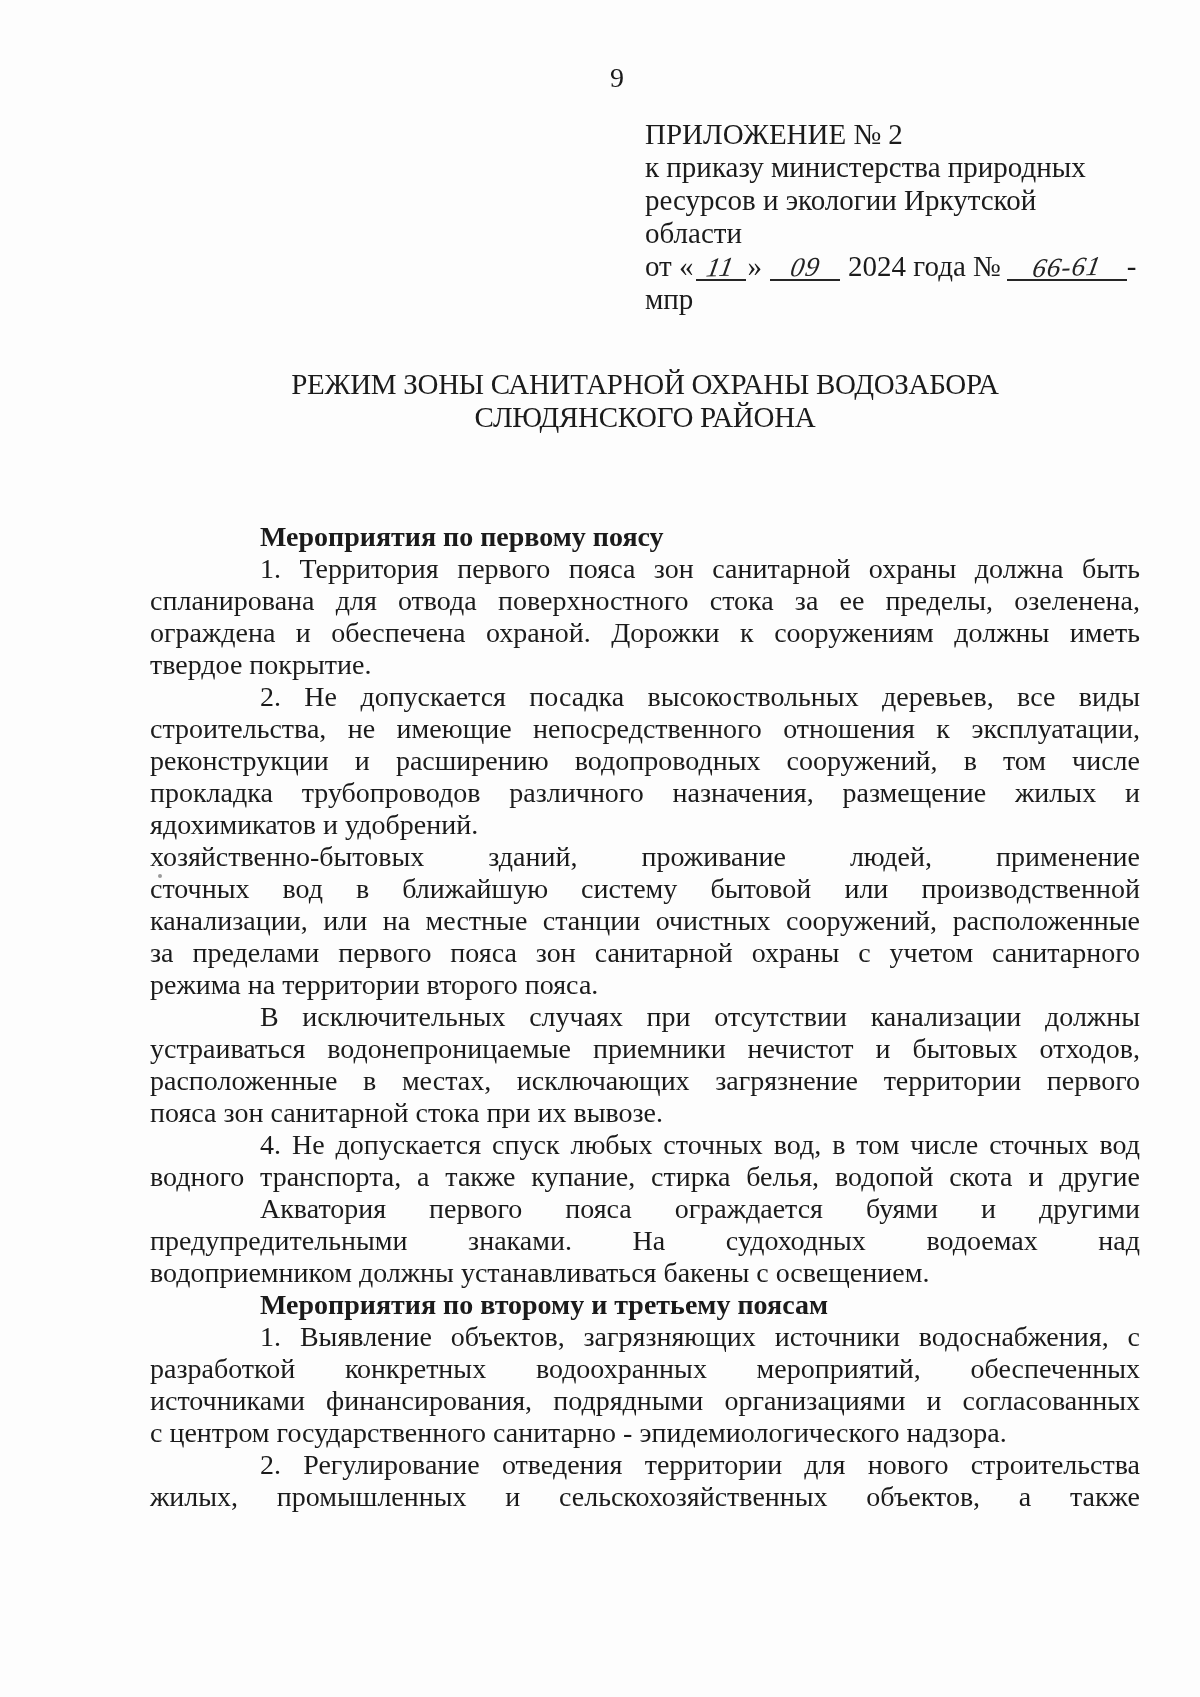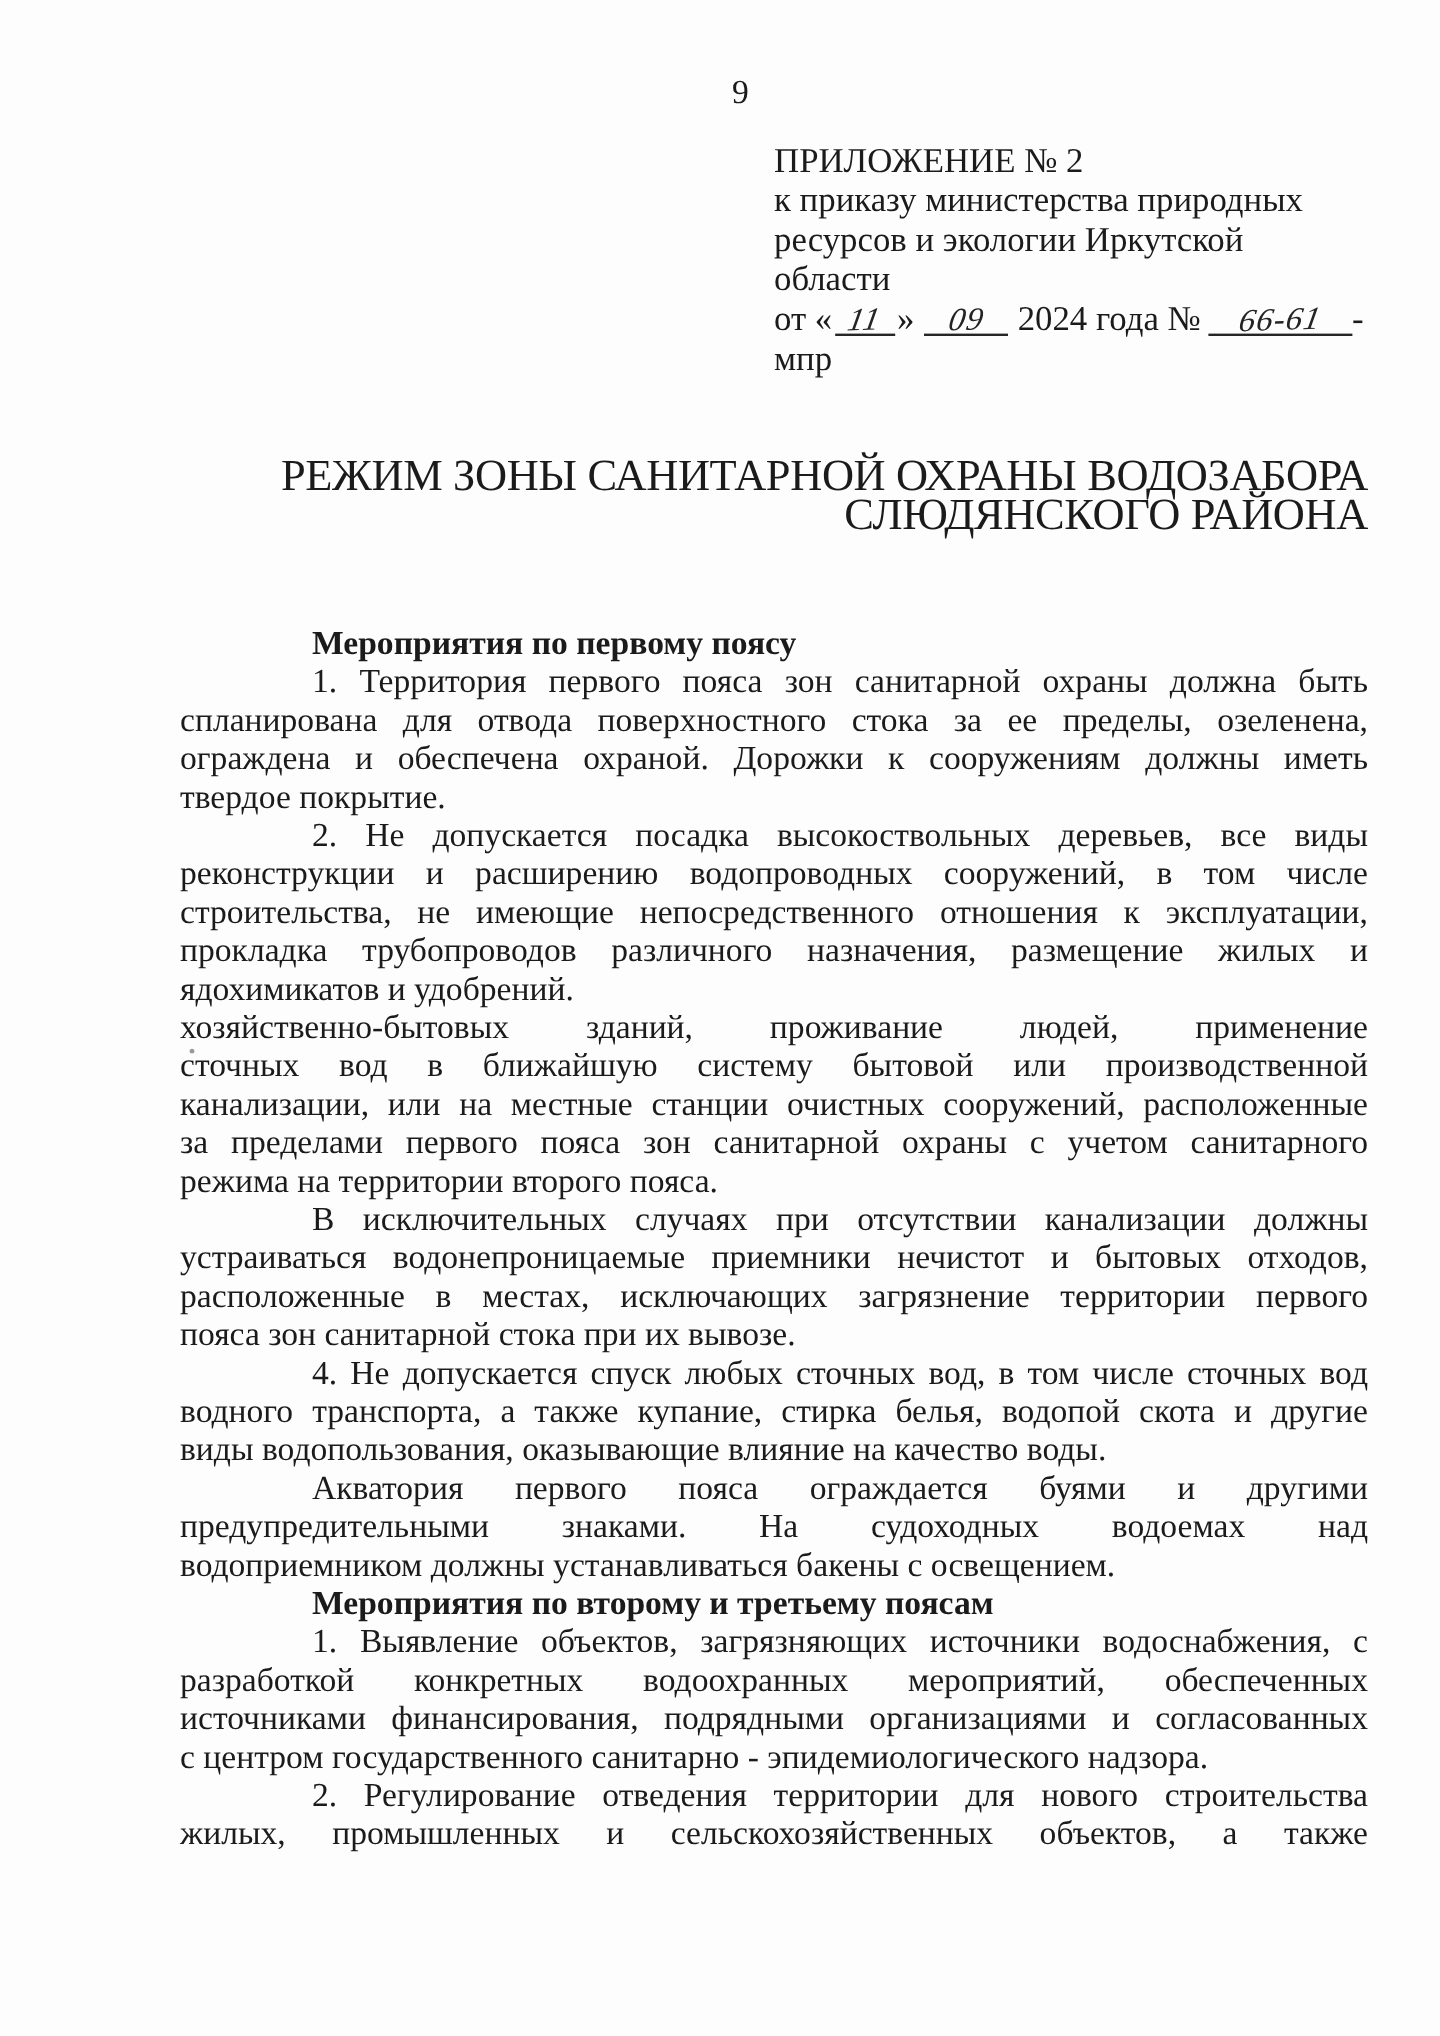--- a/index.html
+++ b/index.html
@@ -52,24 +52,24 @@
     font-size: 27px;
     letter-spacing: 1px;
     transform: skewX(-12deg) rotate(-2deg);
     color: #242424;
   }
 
   
   .title-block {
     position: absolute;
     left: 150px;
-    top: 380px;
+    top: 368px;
     width: 990px;
-    text-align: right;
-    font-size: 37px;
+    text-align: center;
+    font-size: 29px;
     line-height: 33px;
     letter-spacing: -0.3px;
   }
 
   
   .body-text {
     position: absolute;
     left: 150px;
     top: 521px;
     width: 990px;
@@ -125,42 +125,41 @@
       <div class="line first last">Мероприятия по первому поясу</div>
     </div>
     <div class="block block-paragraph">
       <div class="line first">1. Территория первого пояса зон санитарной охраны должна быть</div>
       <div class="line">спланирована для отвода поверхностного стока за ее пределы, озеленена,</div>
       <div class="line">ограждена и обеспечена охраной. Дорожки к сооружениям должны иметь</div>
       <div class="line last">твердое покрытие.</div>
     </div>
     <div class="block block-paragraph">
       <div class="line first">2. Не допускается посадка высокоствольных деревьев, все виды</div>
+      <div class="line">строительства, не имеющие непосредственного отношения к эксплуатации,</div>
       <div class="line">реконструкции и расширению водопроводных сооружений, в том числе</div>
-      <div class="line">строительства, не имеющие непосредственного отношения к эксплуатации,</div>
       <div class="line">прокладка трубопроводов различного назначения, размещение жилых и</div>
       <div class="line last">ядохимикатов и удобрений.</div>
       <div class="line">хозяйственно-бытовых зданий, проживание людей, применение</div>
     </div>
     <div class="block block-paragraph">
       <div class="line">сточных вод в ближайшую систему бытовой или производственной</div>
       <div class="line">канализации, или на местные станции очистных сооружений, расположенные</div>
       <div class="line">за пределами первого пояса зон санитарной охраны с учетом санитарного</div>
       <div class="line last">режима на территории второго пояса.</div>
     </div>
     <div class="block block-paragraph">
       <div class="line first">В исключительных случаях при отсутствии канализации должны</div>
       <div class="line">устраиваться водонепроницаемые приемники нечистот и бытовых отходов,</div>
       <div class="line">расположенные в местах, исключающих загрязнение территории первого</div>
       <div class="line last">пояса зон санитарной стока при их вывозе.</div>
     </div>
     <div class="block block-paragraph">
       <div class="line first">4. Не допускается спуск любых сточных вод, в том числе сточных вод</div>
       <div class="line">водного транспорта, а также купание, стирка белья, водопой скота и другие</div>
-      <div class="line last">виды водопользования, оказывающие влияние на качество воды.</div>
     </div>
     <div class="block block-paragraph">
       <div class="line first">Акватория первого пояса ограждается буями и другими</div>
       <div class="line">предупредительными знаками. На судоходных водоемах над</div>
       <div class="line last">водоприемником должны устанавливаться бакены с освещением.</div>
     </div>
     <div class="block block-heading">
       <div class="line first last">Мероприятия по второму и третьему поясам</div>
     </div>
     <div class="block block-paragraph">

